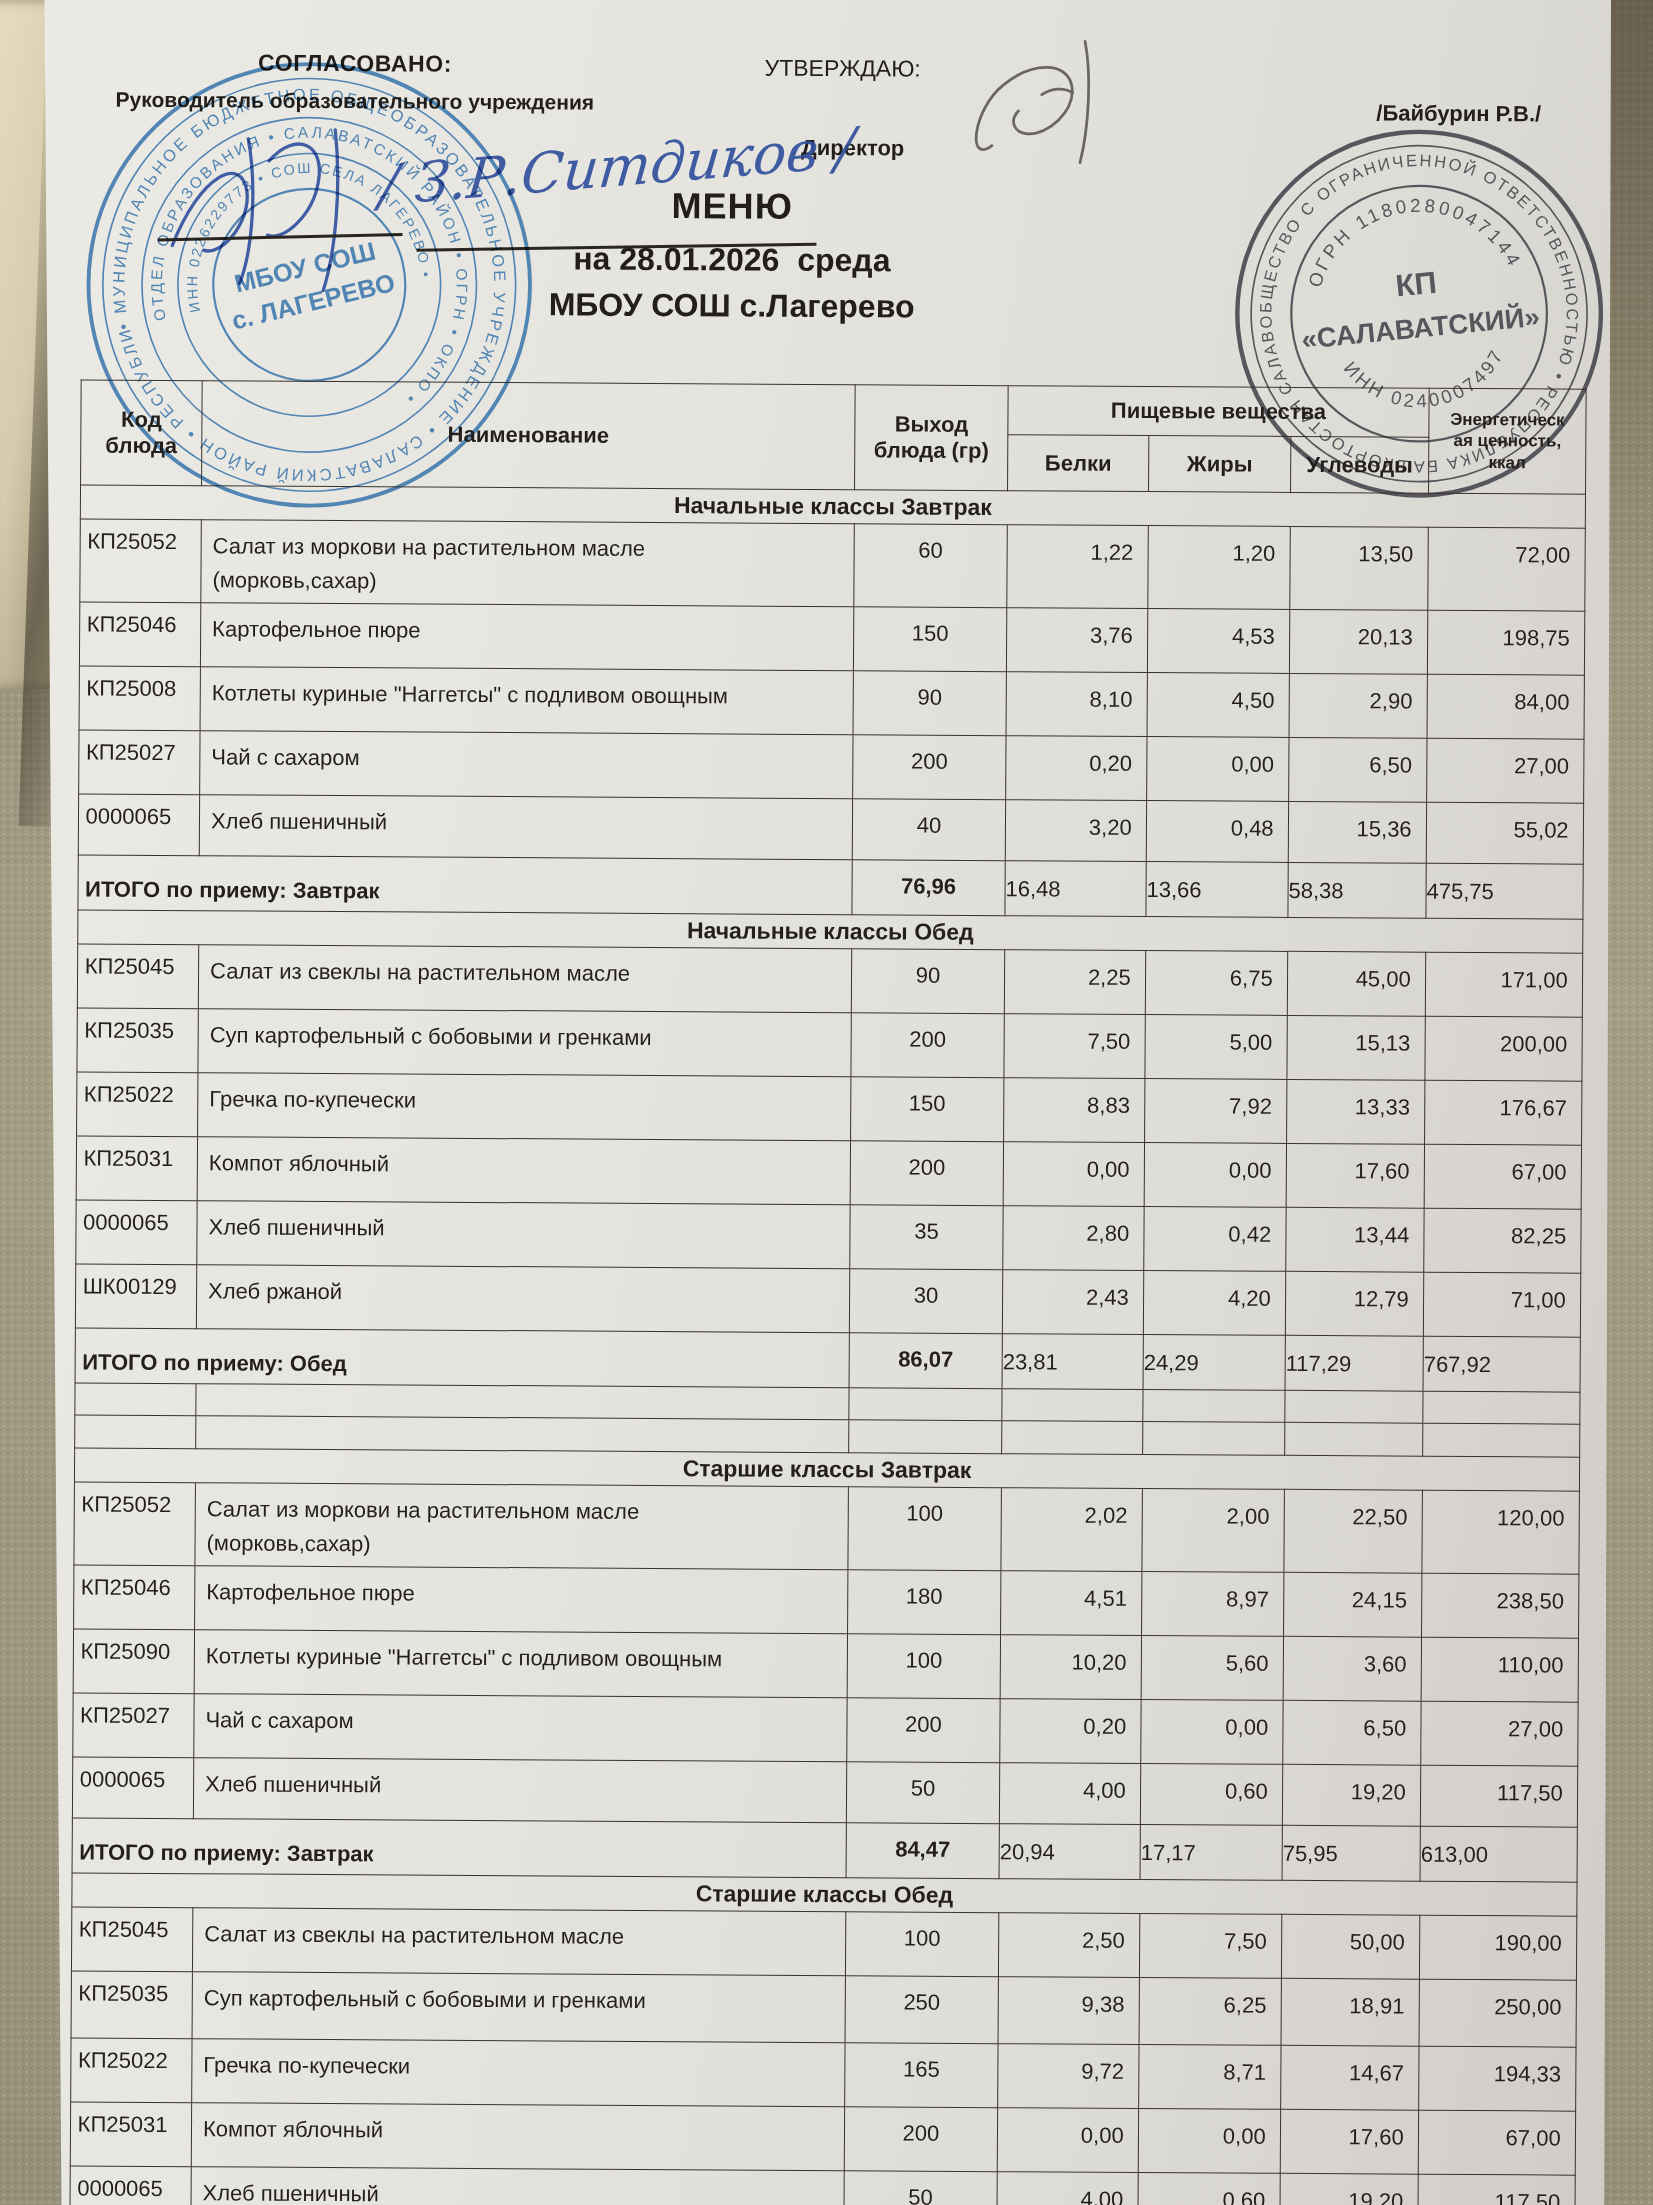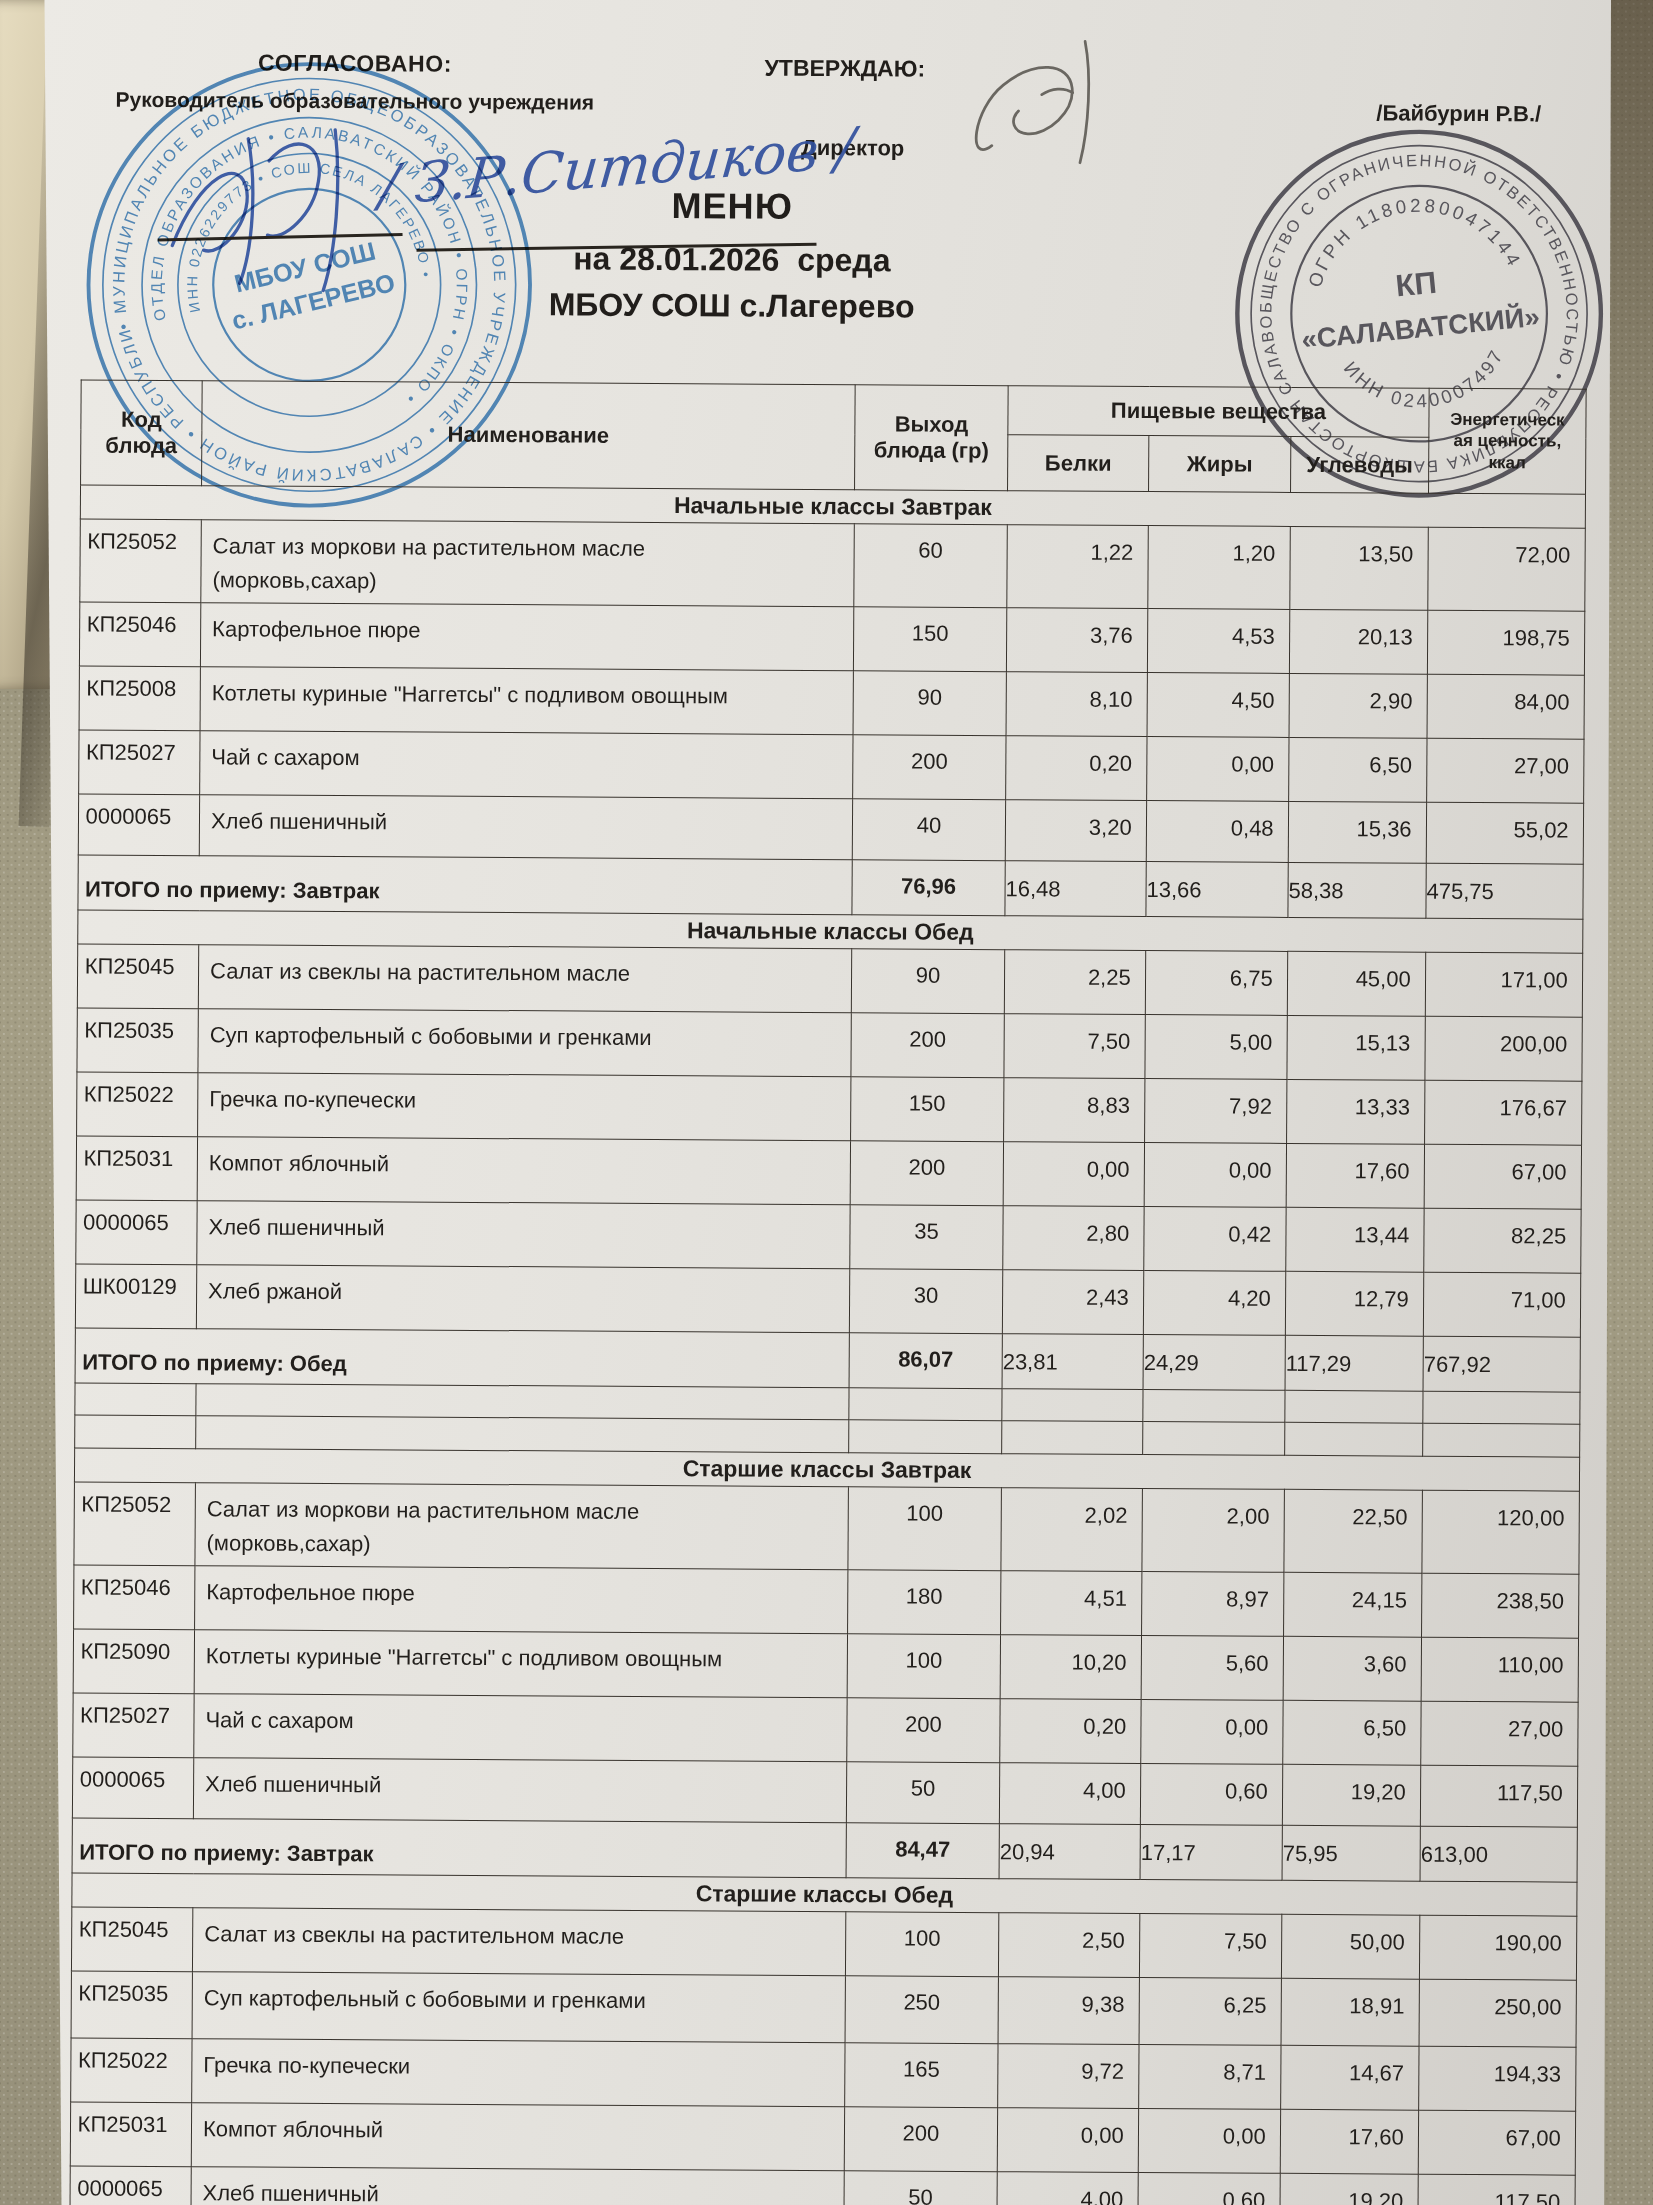--- a/index.html
+++ b/index.html
@@ -30,21 +30,21 @@
     clip-path:polygon(5.5px 0px,1572px 0px,1565px 2271px,23px 2271px);
     box-shadow:7.7px 0 5.5px -3.3px rgba(255,255,255,.5);
   }
   .content{position:absolute;left:-39px;top:0;width:1654px;height:2271px;
     transform:rotate(.35deg);transform-origin:165px 0;color:#211e1b;}
 
   
   .hdr-left{position:absolute;left:102px;top:49px;width:507px;text-align:center;}
   .hdr-left .lbl{font-size:23px;font-weight:bold;letter-spacing:0.6px;}
   .hdr-left .role{font-size:21px;font-weight:bold;margin-top:12px;}
-  .hdr-approve{position:absolute;left:765px;top:51px;font-size:23px;font-weight:bold;}
+  .hdr-approve{position:absolute;left:765px;top:51px;font-size:23px;font-weight:normal;}
   .hdr-director{position:absolute;left:802px;top:131px;font-size:22px;font-weight:bold;}
   .hdr-name-right{position:absolute;left:1377px;top:93px;font-size:22px;font-weight:bold;white-space:nowrap;}
   .sig-name-blue{position:absolute;left:380px;top:132px;font-family:"DejaVu Serif",serif;
     font-style:italic;font-size:55px;color:#31509d;transform:rotate(-5deg) skewX(-10deg);
     white-space:nowrap;opacity:.92;}
   .underline1{position:absolute;left:159px;top:235px;width:245px;height:2.8px;background:#29251f;transform:rotate(-1.6deg);}
   .underline2{position:absolute;left:418px;top:243px;width:400px;height:2.8px;background:#29251f;transform:rotate(-1.2deg);}
   .sig-svg{position:absolute;overflow:visible;}
 
   

